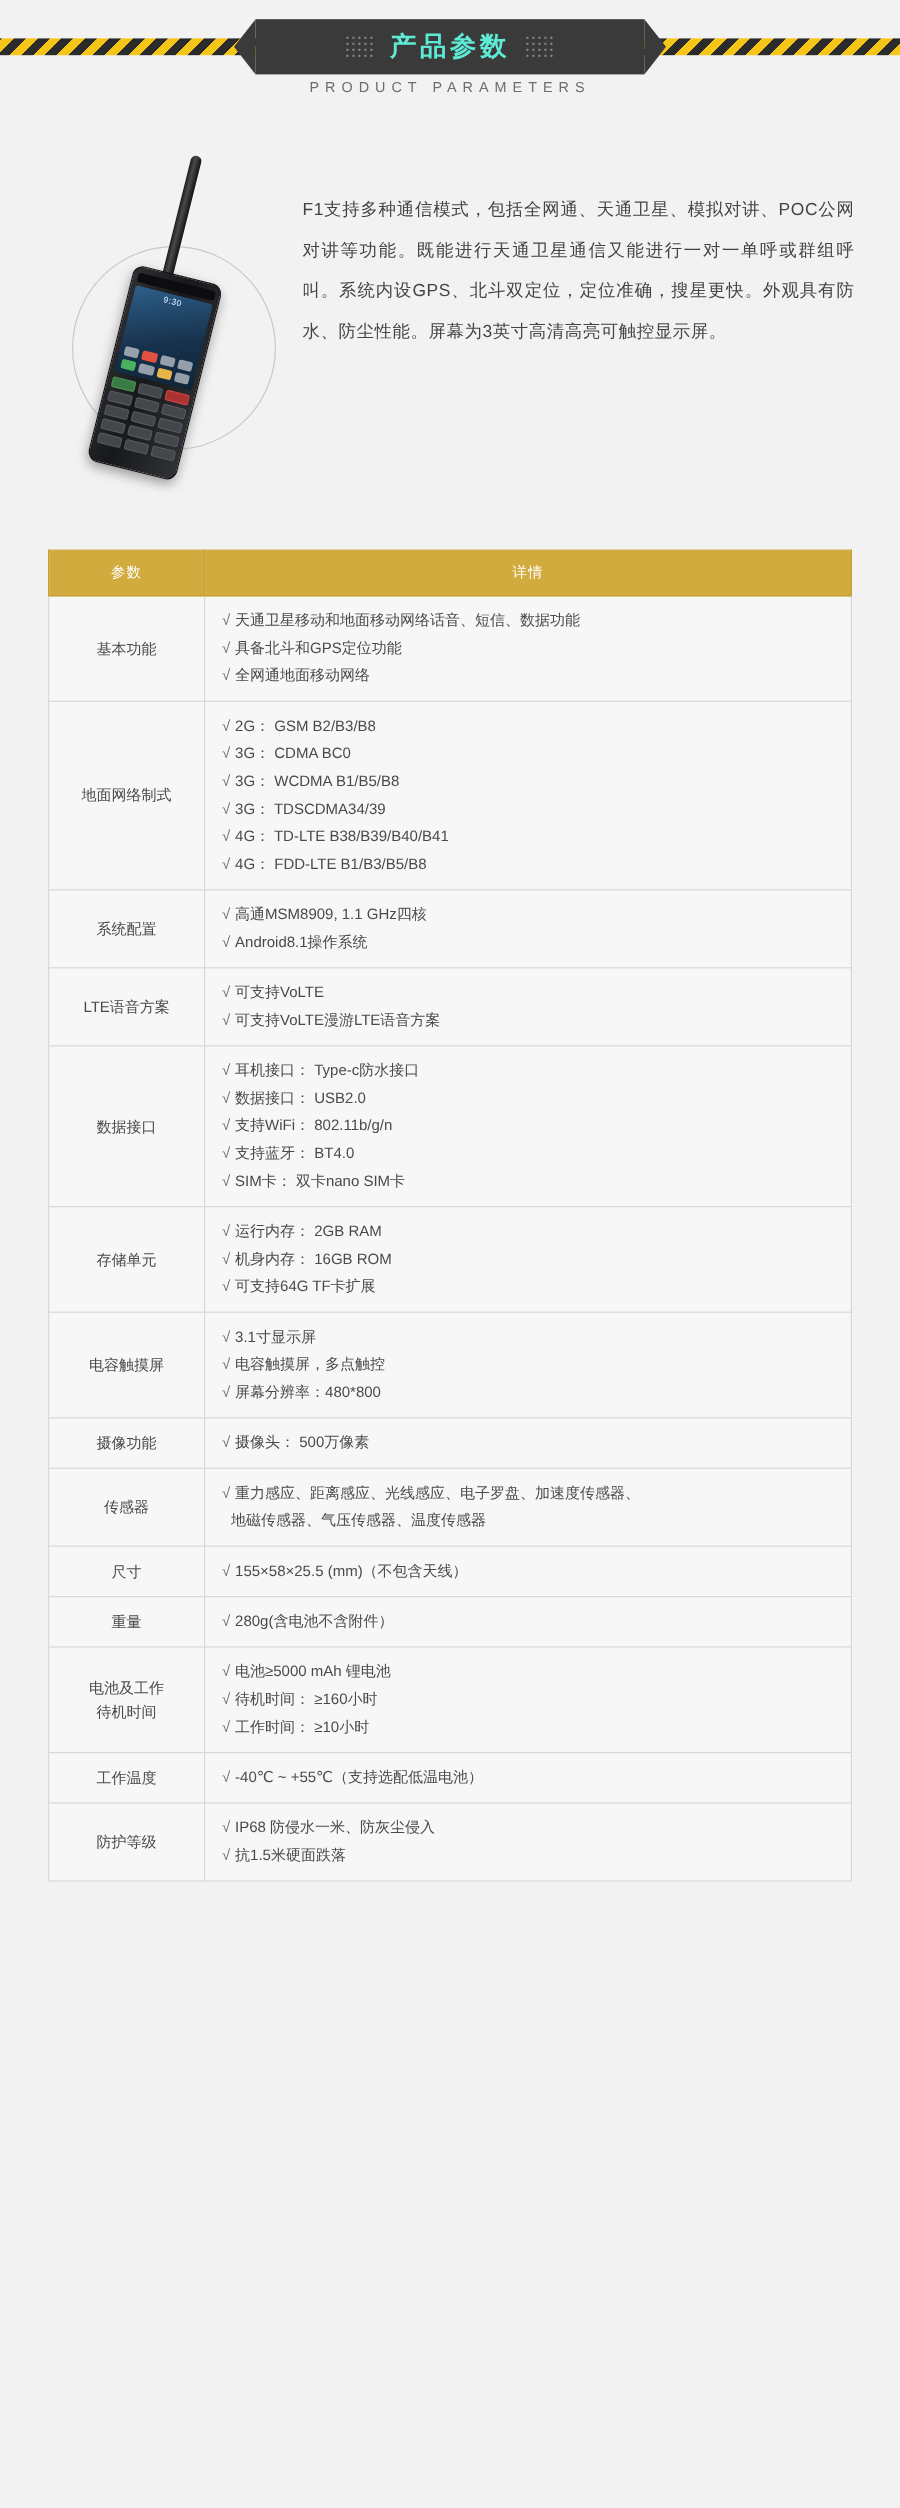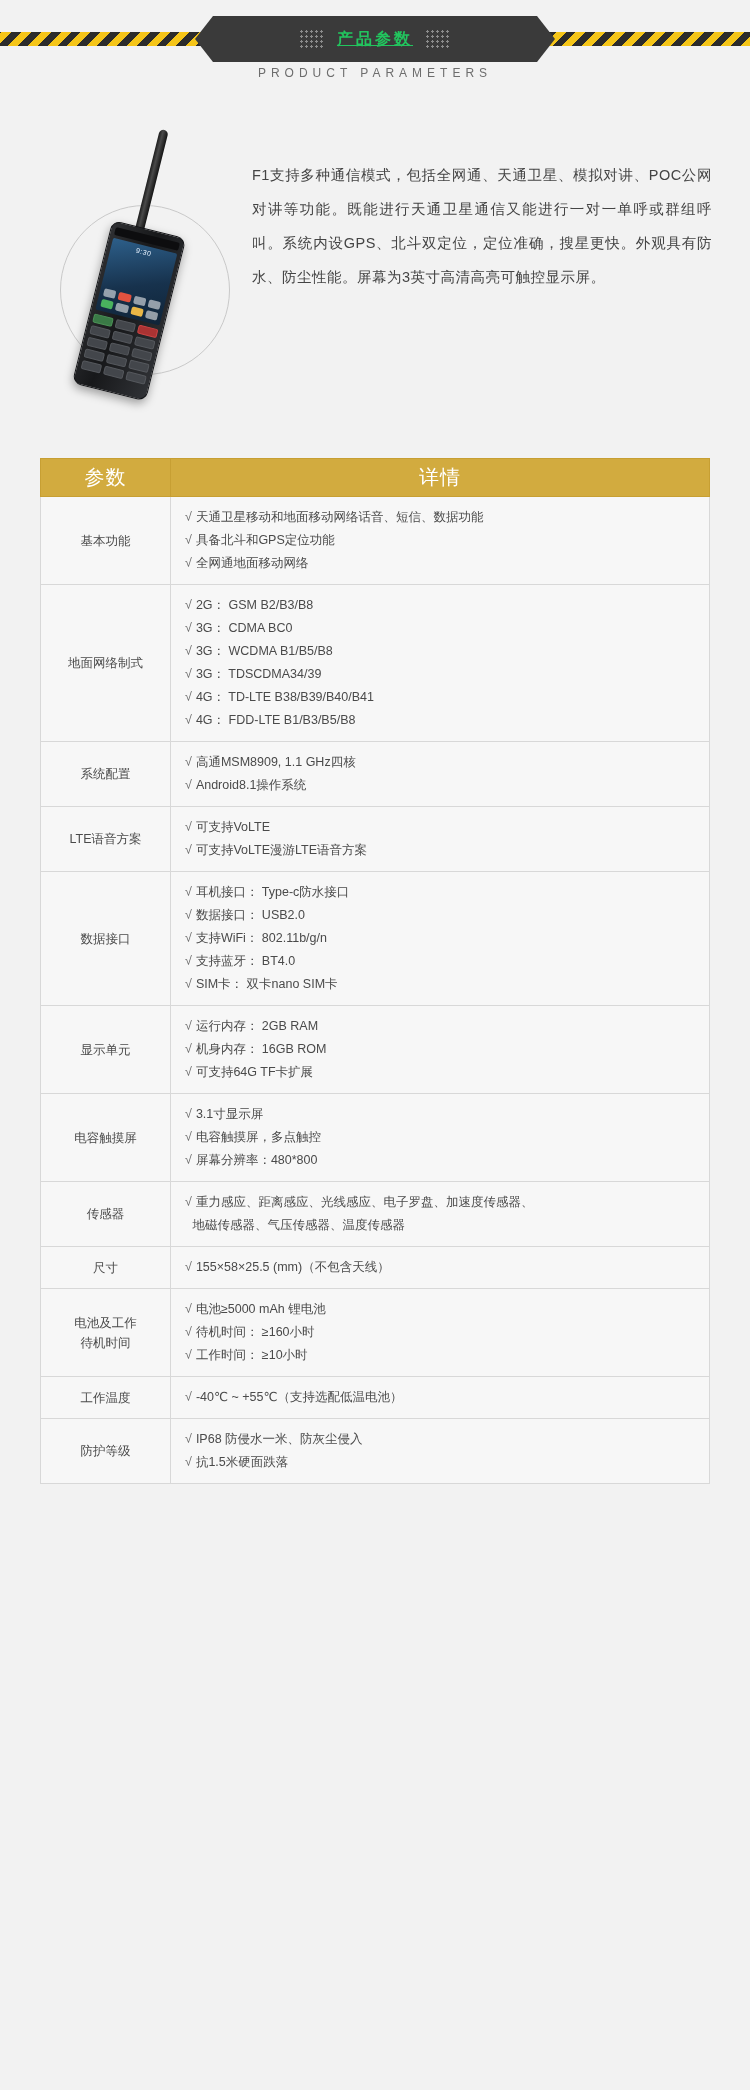--- a/index.html
+++ b/index.html
@@ -68,25 +68,24 @@
     gap: 12px;
     z-index: 2;
   }
   .plate-dots {
     width: 26px;
     height: 20px;
     background-image: radial-gradient(#8c8c8c 1.1px, transparent 1.2px);
     background-size: 5px 5px;
   }
   .plate-title {
-    color: #22c55e;
-    font-size: 16px;
+    color: #5eead4;
+    font-size: 22px;
     font-weight: bold;
     letter-spacing: 3px;
-    text-decoration: underline;
   }
   .subtitle {
     position: absolute;
     top: 66px;
     width: 750px;
     text-align: center;
     font-size: 12px;
     letter-spacing: 5px;
     color: #6d6d6d;
   }
@@ -211,21 +210,21 @@
   }
   table.spec {
     width: 670px;
     border-collapse: collapse;
     table-layout: fixed;
     background: #f7f7f7;
   }
   table.spec th {
     background: #d2ab3f;
     color: #ffffff;
-    font-size: 20px;
+    font-size: 12px;
     font-weight: normal;
     height: 38px;
     border: 1px solid #c79f33;
     letter-spacing: 1px;
   }
   table.spec th.th-param { width: 130px; }
   table.spec td {
     border: 1px solid #d8d8d8;
     font-size: 12.5px;
     color: #4a4a4a;
@@ -349,46 +348,58 @@
           <td class="param">数据接口</td>
           <td class="detail">
             <div class="line"><span class="chk">√</span>耳机接口： Type-c防水接口</div>
             <div class="line"><span class="chk">√</span>数据接口：  USB2.0</div>
             <div class="line"><span class="chk">√</span>支持WiFi： 802.11b/g/n</div>
             <div class="line"><span class="chk">√</span>支持蓝牙： BT4.0</div>
             <div class="line"><span class="chk">√</span>SIM卡： 双卡nano SIM卡</div>
           </td>
         </tr>
         <tr>
-          <td class="param">显示单元</td>
+          <td class="param">存储单元</td>
           <td class="detail">
             <div class="line"><span class="chk">√</span>运行内存： 2GB RAM</div>
             <div class="line"><span class="chk">√</span>机身内存： 16GB ROM</div>
             <div class="line"><span class="chk">√</span>可支持64G TF卡扩展</div>
           </td>
         </tr>
         <tr>
           <td class="param">电容触摸屏</td>
           <td class="detail">
             <div class="line"><span class="chk">√</span>3.1寸显示屏</div>
             <div class="line"><span class="chk">√</span>电容触摸屏，多点触控</div>
             <div class="line"><span class="chk">√</span>屏幕分辨率：480*800</div>
           </td>
         </tr>
         <tr>
+          <td class="param">摄像功能</td>
+          <td class="detail">
+            <div class="line"><span class="chk">√</span>摄像头： 500万像素</div>
+          </td>
+        </tr>
+        <tr>
           <td class="param">传感器</td>
           <td class="detail">
             <div class="line"><span class="chk">√</span>重力感应、距离感应、光线感应、电子罗盘、加速度传感器、</div>
             <div class="line"><span class="chk">&nbsp;</span>地磁传感器、气压传感器、温度传感器</div>
           </td>
         </tr>
         <tr>
           <td class="param">尺寸</td>
           <td class="detail">
             <div class="line"><span class="chk">√</span>155×58×25.5 (mm)（不包含天线）</div>
+          </td>
+        </tr>
+        <tr>
+          <td class="param">重量</td>
+          <td class="detail">
+            <div class="line"><span class="chk">√</span>280g(含电池不含附件）</div>
           </td>
         </tr>
         <tr>
           <td class="param">电池及工作<br>待机时间</td>
           <td class="detail">
             <div class="line"><span class="chk">√</span>电池≥5000 mAh 锂电池</div>
             <div class="line"><span class="chk">√</span>待机时间： ≥160小时</div>
             <div class="line"><span class="chk">√</span>工作时间： ≥10小时</div>
           </td>
         </tr>

